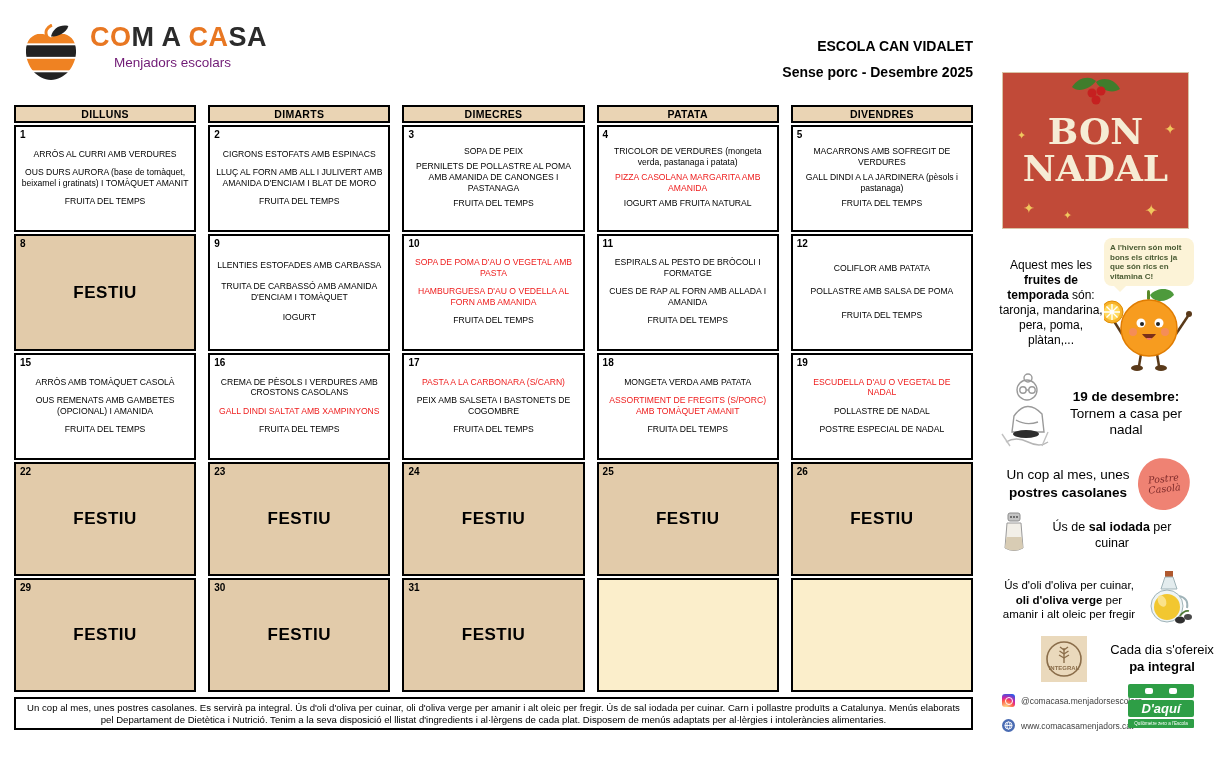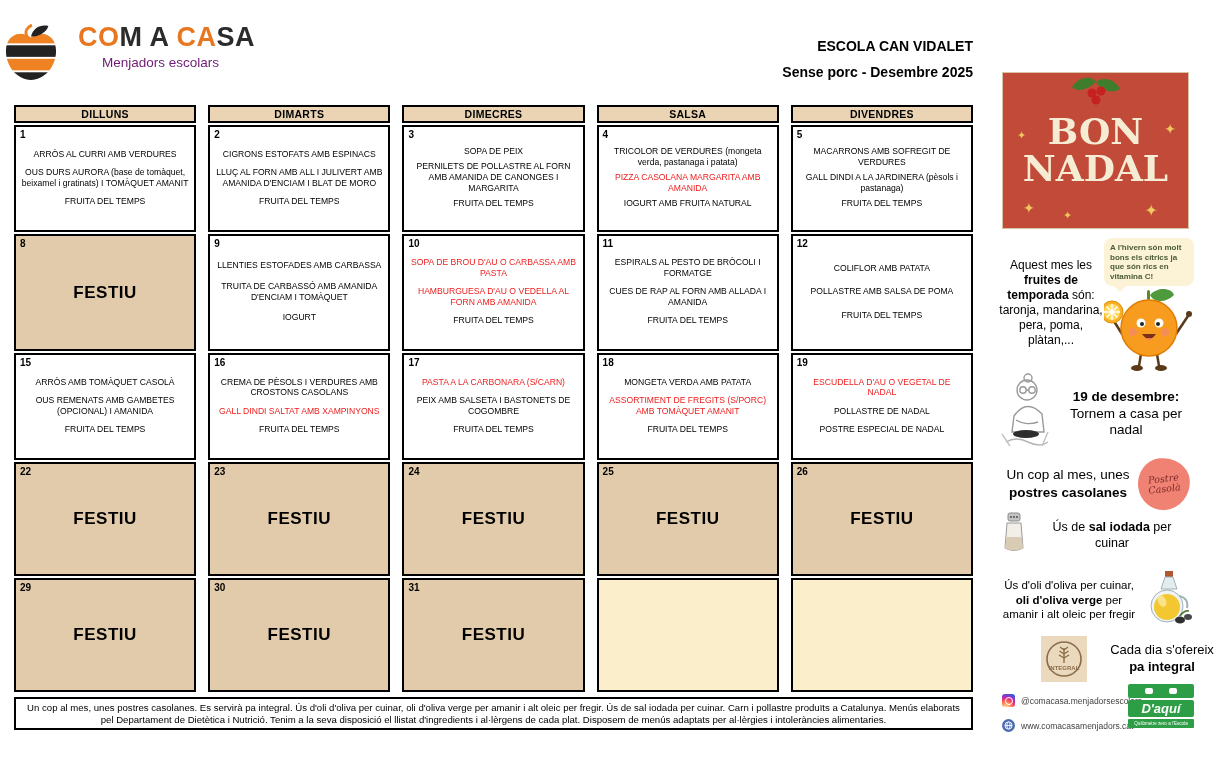--- a/index.html
+++ b/index.html
@@ -1,21 +1,21 @@
 <!DOCTYPE html>
 <html><head>
 <meta charset="utf-8">
 <style>
   html,body{margin:0;padding:0;}
   body{
     width:1221px;height:774px;position:relative;background:#fff;
     font-family:"Liberation Sans", sans-serif;color:#000;overflow:hidden;
   }
   
-  .logo{position:absolute;left:4px;top:24px;display:flex;align-items:flex-start;gap:20px;}
+  .logo{position:absolute;left:24px;top:24px;display:flex;align-items:flex-start;gap:12px;}
   .logo-text .title{font-size:27px;font-weight:bold;letter-spacing:.5px;line-height:1;}
   .logo-text .title .org{color:#e87722;}
   .logo-text .title .drk{color:#2b2b2b;}
   .logo-text .subtitle{font-size:13.5px;color:#701a75;margin-top:4px;margin-left:24px;}
   
   .school-head{position:absolute;right:248px;top:38px;text-align:right;}
   .school-head .school{font-size:14px;font-weight:bold;margin-bottom:10px;}
   .school-head .sub{font-size:14px;font-weight:bold;}
   
   .calendar{position:absolute;left:14px;top:105px;width:959px;}
@@ -113,21 +113,21 @@
 <div class="school-head">
   <div class="school">ESCOLA CAN VIDALET</div>
   <div class="sub">Sense porc - Desembre 2025</div>
 </div>
 
 <div class="calendar">
   <div class="cal-head" id="cal-head">
       <div class="head-cell">DILLUNS</div>
       <div class="head-cell">DIMARTS</div>
       <div class="head-cell">DIMECRES</div>
-      <div class="head-cell">SALSA</div>
+      <div class="head-cell">PATATA</div>
       <div class="head-cell">DIVENDRES</div>
     </div>
   <div id="cal-body">
       <div class="cal-row" style="height: 107px;">
         <div class="cell">
           <div class="daynum">1</div>
           <div class="items">
             <div class="item">ARRÒS AL CURRI AMB VERDURES</div>
             <div class="item">OUS DURS AURORA (base de tomàquet, beixamel i gratinats) I TOMÀQUET AMANIT</div>
             <div class="item">FRUITA DEL TEMPS</div>
@@ -138,21 +138,21 @@
           <div class="items">
             <div class="item">CIGRONS ESTOFATS AMB ESPINACS</div>
             <div class="item">LLUÇ AL FORN AMB ALL I JULIVERT AMB AMANIDA D'ENCIAM I BLAT DE MORO</div>
             <div class="item">FRUITA DEL TEMPS</div>
           </div>
         </div>
         <div class="cell">
           <div class="daynum">3</div>
           <div class="items">
             <div class="item">SOPA DE PEIX</div>
-            <div class="item">PERNILETS DE POLLASTRE AL FORN AMB AMANIDA DE CANONGES I MARGARITA</div>
+            <div class="item">PERNILETS DE POLLASTRE AL POMA AMB AMANIDA DE CANONGES I PASTANAGA</div>
             <div class="item">FRUITA DEL TEMPS</div>
           </div>
         </div>
         <div class="cell">
           <div class="daynum">4</div>
           <div class="items">
             <div class="item">TRICOLOR DE VERDURES (mongeta verda, pastanaga i patata)</div>
             <div class="item red">PIZZA CASOLANA MARGARITA AMB AMANIDA</div>
             <div class="item">IOGURT AMB FRUITA NATURAL</div>
           </div>
@@ -175,21 +175,21 @@
           <div class="daynum">9</div>
           <div class="items">
             <div class="item">LLENTIES ESTOFADES AMB CARBASSA</div>
             <div class="item">TRUITA DE CARBASSÓ AMB AMANIDA D'ENCIAM I TOMÀQUET</div>
             <div class="item">IOGURT</div>
           </div>
         </div>
         <div class="cell">
           <div class="daynum">10</div>
           <div class="items">
-            <div class="item red">SOPA DE BROU D'AU O CARBASSA AMB PASTA</div>
+            <div class="item red">SOPA DE POMA D'AU O VEGETAL AMB PASTA</div>
             <div class="item red">HAMBURGUESA D'AU O VEDELLA AL FORN AMB AMANIDA</div>
             <div class="item">FRUITA DEL TEMPS</div>
           </div>
         </div>
         <div class="cell">
           <div class="daynum">11</div>
           <div class="items">
             <div class="item">ESPIRALS AL PESTO DE BRÒCOLI I FORMATGE</div>
             <div class="item">CUES DE RAP AL FORN AMB ALLADA I AMANIDA</div>
             <div class="item">FRUITA DEL TEMPS</div>

